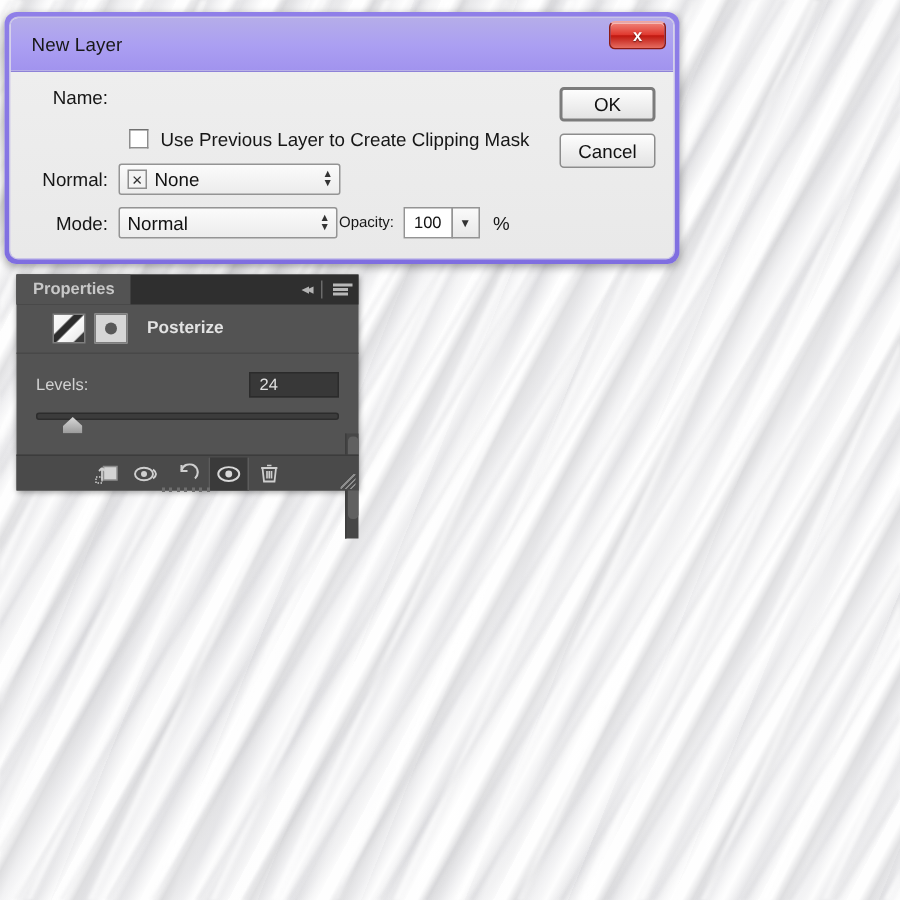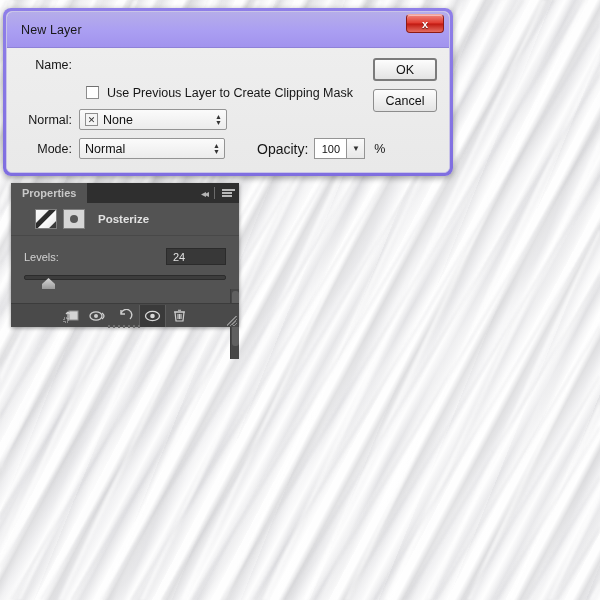--- a/index.html
+++ b/index.html
@@ -147,21 +147,21 @@
   #color-combo { width:148px; }
   #mode-combo  { width:146px; }
 
   .noneicon {
     width:13px; height:13px; margin-right:5px;
     border:1px solid #8e8e8e; background:#f4f4f4;
     display:flex; align-items:center; justify-content:center;
     font-size:9px; color:#333; flex:none;
   }
 
-  #opacity-label { font-size:14px; color:#161616; margin-left:32px; }
+  #opacity-label { font-size:10px; color:#161616; margin-left:1px; }
   #opacity-input {
     width:33px; height:21px; margin-left:6px;
     background:#fff; border:1px solid #949494;
     font-size:11px; color:#111;
     display:flex; align-items:center; justify-content:center;
   }
   #opacity-step {
     width:19px; height:21px; margin-left:-1px;
     background:linear-gradient(180deg,#fafafa,#e8e8e8);
     border:1px solid #949494;

